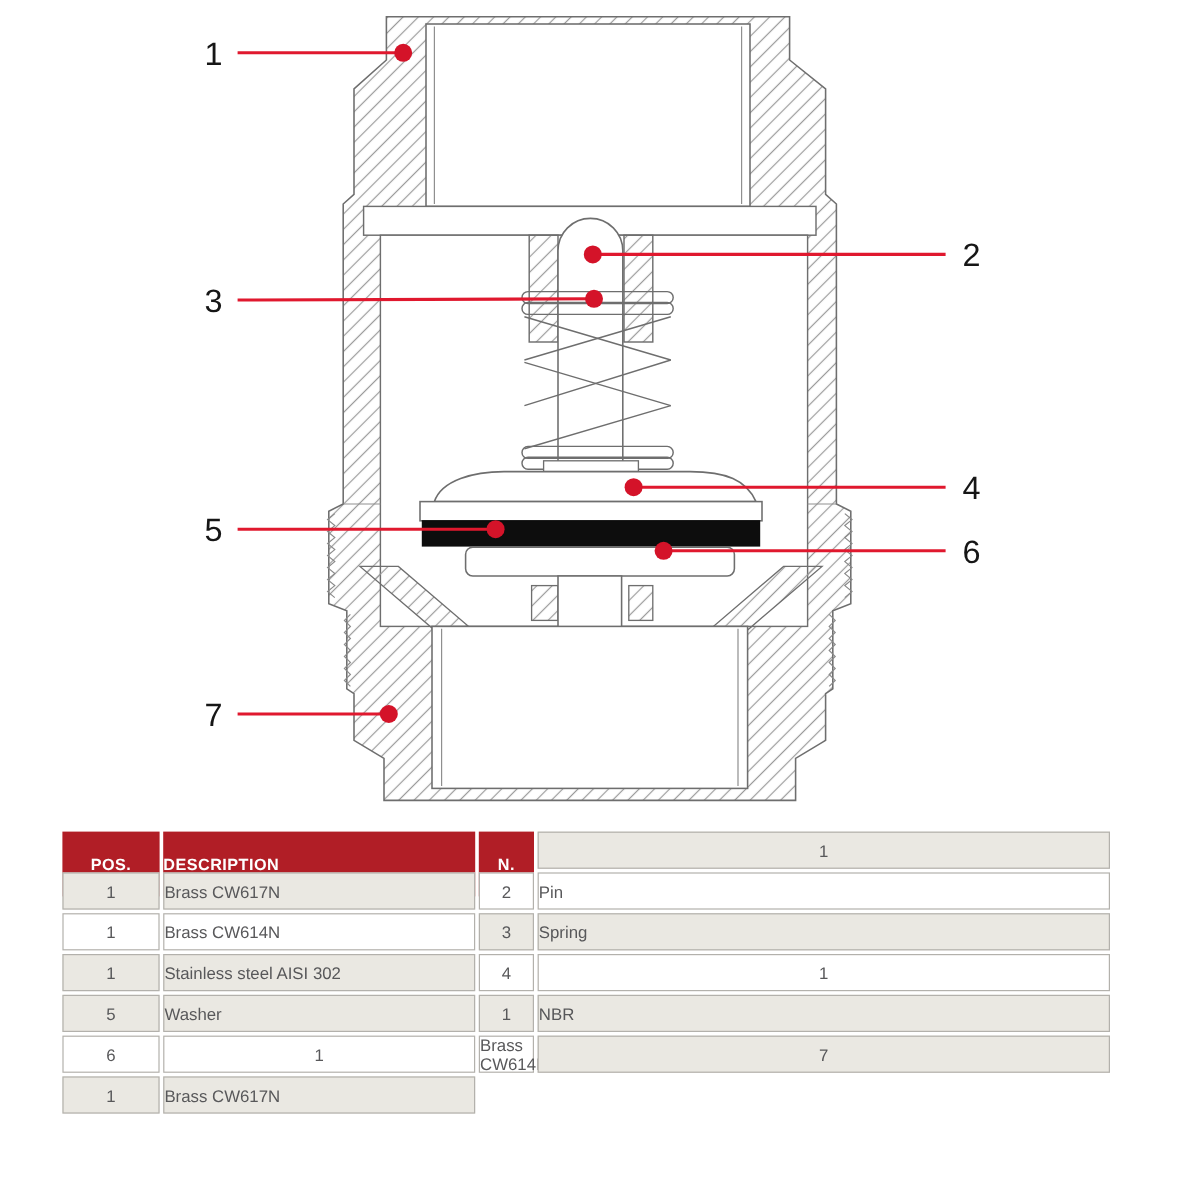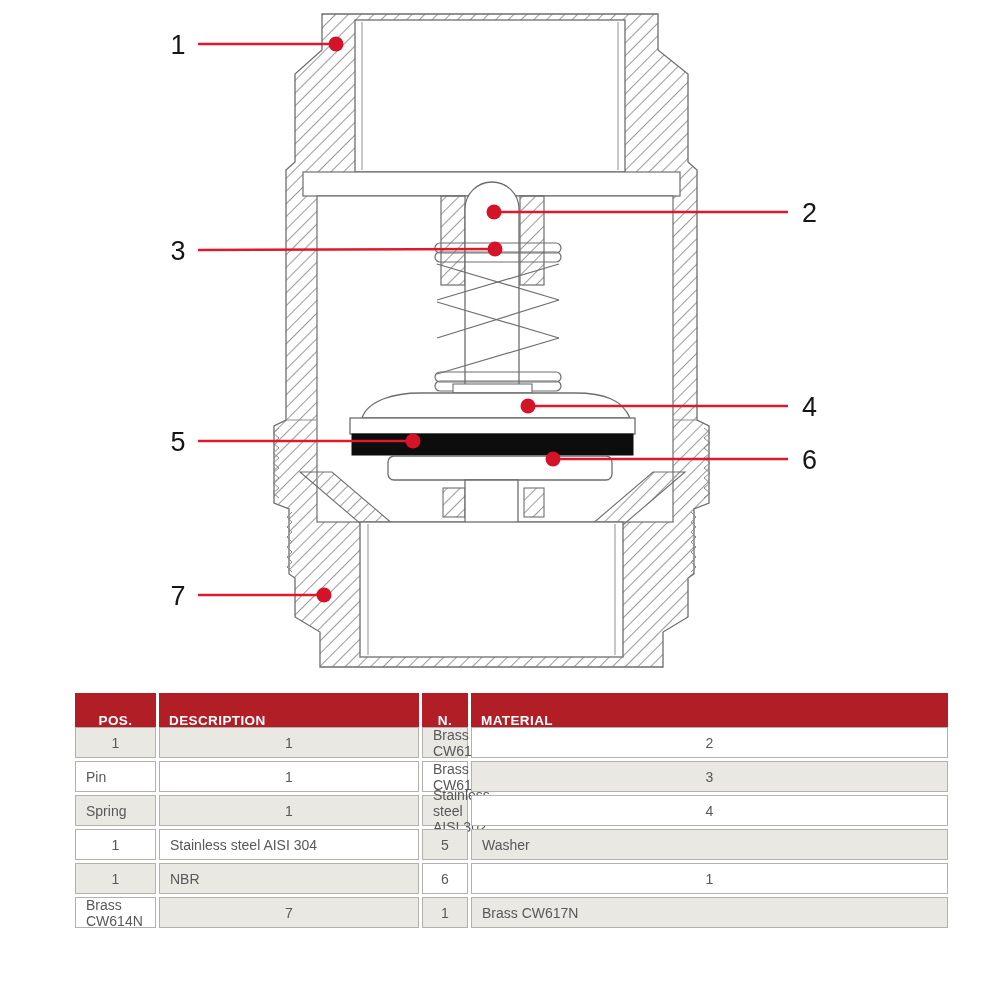--- a/index.html
+++ b/index.html
@@ -1,28 +1,28 @@
 <!DOCTYPE html>
 <html><head>
 <meta charset="utf-8">
 <style>
   html,body{margin:0;padding:0;background:#fff;}
   .page{position:relative;width:1000px;height:1000px;background:#fff;overflow:hidden;
         font-family:"Liberation Sans", sans-serif;}
   #valve-svg{position:absolute;left:0;top:0;}
   
-  .parts-table{position:absolute;left:75px;top:693px;width:873px;
+  .parts-table{position:absolute;left:52px;top:693px;width:873px;
                display:grid;grid-template-columns:81px 260px 46px 1fr;
                grid-auto-rows:31px;gap:3px;background:#fff;}
   .hcell{height:54px;background:#b11e26;color:#fff;font-weight:bold;font-size:13.5px;
          letter-spacing:.4px;display:flex;align-items:center;}
   .cell{border:1px solid #b3b1ac;display:flex;align-items:center;
         font-size:14px;color:#58585a;}
   .c-center{justify-content:center;}
-  .c-left{padding-left:10px;}
+  .c-left{}
   .row-odd{background:#eae8e2;}
   .row-even{background:#ffffff;}
   .callout-num{font-size:27px;fill:#161616;}
 </style>
 </head>
 <body>
 
 <div class="page">
 
   <svg id="valve-svg" width="1000" height="690" viewBox="0 0 1000 690">
@@ -112,39 +112,37 @@
       <text x="802" y="222">2</text>
       <text x="802" y="416">4</text>
       <text x="802" y="469">6</text>
     </g>
   </svg>
 
   <div class="parts-table">
     <div class="hcell c-center">POS.</div>
     <div class="hcell c-left">DESCRIPTION</div>
     <div class="hcell c-center">N.</div>
-    <div class="hcell c-left">MATERIAL</div>
 
     <div class="cell row-odd c-center">1</div>
     <div class="cell row-odd c-center">1</div>
     <div class="cell row-odd c-left">Brass CW617N</div>
 
     <div class="cell row-even c-center">2</div>
     <div class="cell row-even c-left">Pin</div>
     <div class="cell row-even c-center">1</div>
     <div class="cell row-even c-left">Brass CW614N</div>
 
     <div class="cell row-odd c-center">3</div>
     <div class="cell row-odd c-left">Spring</div>
     <div class="cell row-odd c-center">1</div>
     <div class="cell row-odd c-left">Stainless steel AISI 302</div>
 
     <div class="cell row-even c-center">4</div>
     <div class="cell row-even c-center">1</div>
-    <div class="cell row-even c-left">Stainless steel AISI 304</div>
 
     <div class="cell row-odd c-center">5</div>
     <div class="cell row-odd c-left">Washer</div>
     <div class="cell row-odd c-center">1</div>
     <div class="cell row-odd c-left">NBR</div>
 
     <div class="cell row-even c-center">6</div>
     <div class="cell row-even c-center">1</div>
     <div class="cell row-even c-left">Brass CW614N</div>
 

